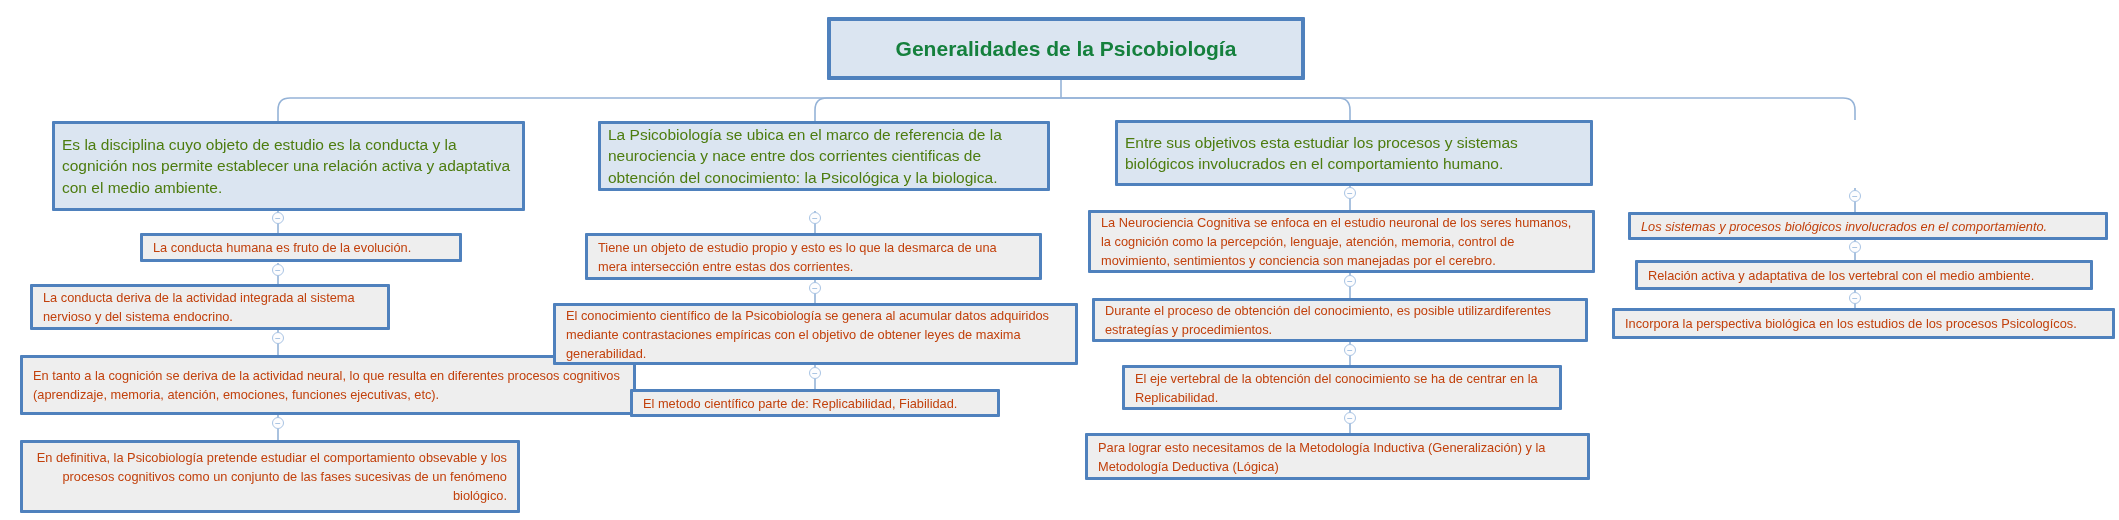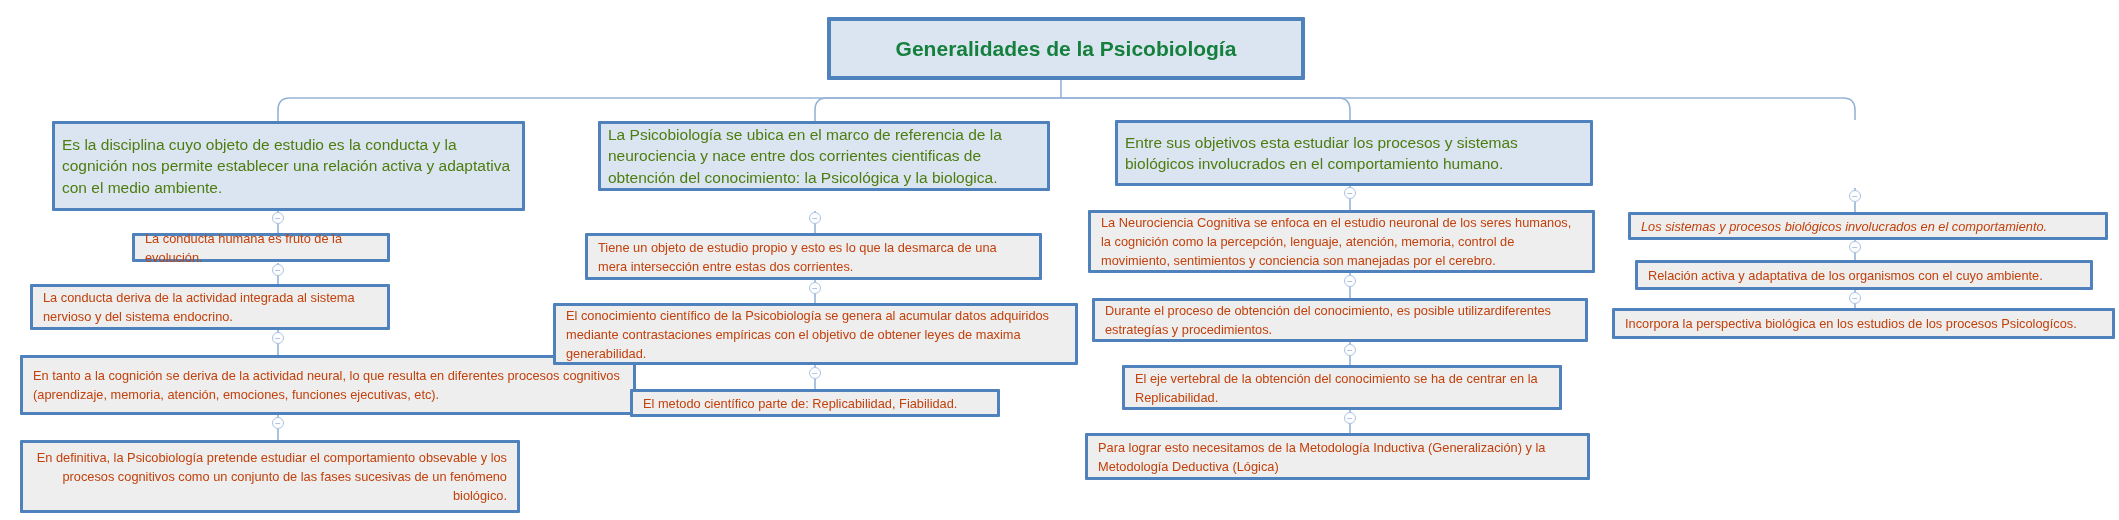--- a/index.html
+++ b/index.html
@@ -47,21 +47,21 @@
     </g>
   </svg>
 
   <div class="node root" style="left:827px;top:17px;width:478px;height:63px;">
     <span>Generalidades de la Psicobiología</span>
   </div>
 
   <div class="node topic" style="left:42px;top:121px;width:473px;height:90px;">
     <span>Es la disciplina cuyo objeto de estudio es la conducta y la cognición nos permite establecer una relación activa y adaptativa con el medio ambiente.</span>
   </div>
-  <div class="node child" style="left:132px;top:233px;width:258px;height:29px;">
+  <div class="node child" style="left:140px;top:233px;width:322px;height:29px;">
     <span>La conducta humana es fruto de la evolución.</span>
   </div>
   <div class="node child" style="left:30px;top:284px;width:360px;height:46px;">
     <span>La conducta deriva de la actividad integrada al sistema nervioso y del sistema endocrino.</span>
   </div>
   <div class="node child" style="left:20px;top:355px;width:616px;height:60px;">
     <span>En tanto a la cognición se deriva de la actividad neural, lo que resulta en diferentes procesos cognitivos (aprendizaje, memoria, atención, emociones, funciones ejecutivas, etc).</span>
   </div>
   <div class="node child" style="left:20px;top:440px;width:500px;height:73px;text-align:right;">
     <span>En definitiva, la Psicobiología pretende estudiar el comportamiento obsevable y los procesos cognitivos como un conjunto de las fases sucesivas de un fenómeno biológico.</span>
@@ -93,21 +93,21 @@
     <span>El eje vertebral de la obtención del conocimiento se ha de centrar en la Replicabilidad.</span>
   </div>
   <div class="node child" style="left:1085px;top:433px;width:505px;height:47px;">
     <span>Para lograr esto necesitamos de la Metodología Inductiva (Generalización) y la Metodología Deductiva (Lógica)</span>
   </div>
 
   <div class="node child" style="left:1628px;top:212px;width:480px;height:28px;font-style:italic;">
     <span>Los sistemas y procesos biológicos involucrados en el comportamiento.</span>
   </div>
   <div class="node child" style="left:1635px;top:260px;width:458px;height:30px;">
-    <span>Relación activa y adaptativa de los organismos con el cuyo ambiente.</span>
+    <span>Relación activa y adaptativa de los vertebral con el medio ambiente.</span>
   </div>
   <div class="node child" style="left:1612px;top:308px;width:503px;height:31px;">
     <span>Incorpora la perspectiva biológica en los estudios de los procesos Psicologícos.</span>
   </div>
 
   <div class="collapse" style="left:272px;top:212px;">
       <span>−</span>
     </div>
   <div class="collapse" style="left:272px;top:264px;">
       <span>−</span>

